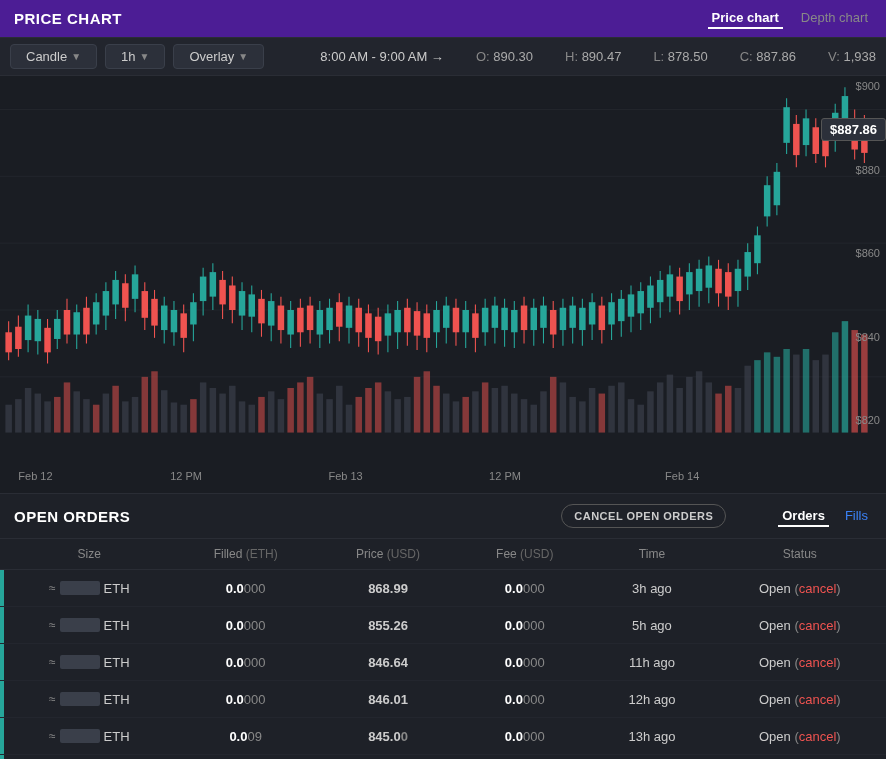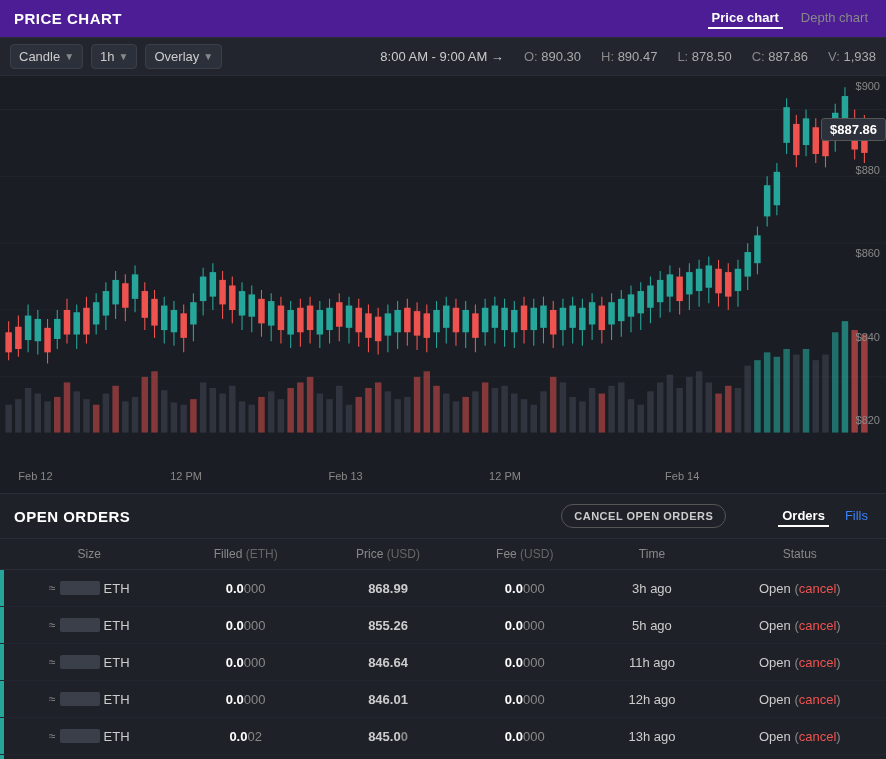--- a/index.html
+++ b/index.html
@@ -52,34 +52,34 @@
       border-bottom: 1px solid #2a2d35;
       gap: 0;
     }
     .toolbar-dropdown {
       display: inline-flex;
       align-items: center;
       gap: 4px;
       background: #2c303a;
       border: 1px solid #3a3f4a;
       border-radius: 4px;
-      padding: 4px 8px;
+      padding: 4px 15px;
       cursor: pointer;
       color: #ccc;
       font-size: 13px;
       margin-right: 8px;
     }
     .toolbar-dropdown .arrow {
       font-size: 10px;
       color: #888;
     }
     .ohlcv-info {
       margin-left: auto;
       display: flex;
-      gap: 20px;
+      gap: 32px;
       align-items: center;
       font-size: 13px;
       color: #aaa;
     }
     .ohlcv-info .time-range { color: #ccc; }
     .ohlcv-info .label { color: #888; }
 
     
     .chart-area {
       position: relative;
@@ -686,21 +686,21 @@
         <td style="padding:0;width:4px;">
             <div style="width:4px;height:100%;min-height:36px;background:#26a69a;"></div>
           </td>
         <td>
           <div class="size-cell">
             <span class="size-approx">≈</span>
             <span class="size-hidden"></span>
             <span class="eth-label">ETH</span>
           </div>
         </td>
-        <td><span class="bold-val">0.0</span><span class="muted">02</span></td>
+        <td><span class="bold-val">0.0</span><span class="muted">09</span></td>
         <td class="bold-val">845.0<span class="muted">0</span></td>
         <td><span class="bold-val">0.0</span><span class="muted">000</span></td>
         <td>13h ago</td>
         <td><span class="open-text">Open </span><span style="color:#888;">(</span><a class="cancel-link">cancel</a><span style="color:#888;">)</span></td>
       </tr>
 
       <tr>
         <td style="padding:0;width:4px;">
             <div style="width:4px;height:100%;min-height:36px;background:#26a69a;"></div>
           </td>

